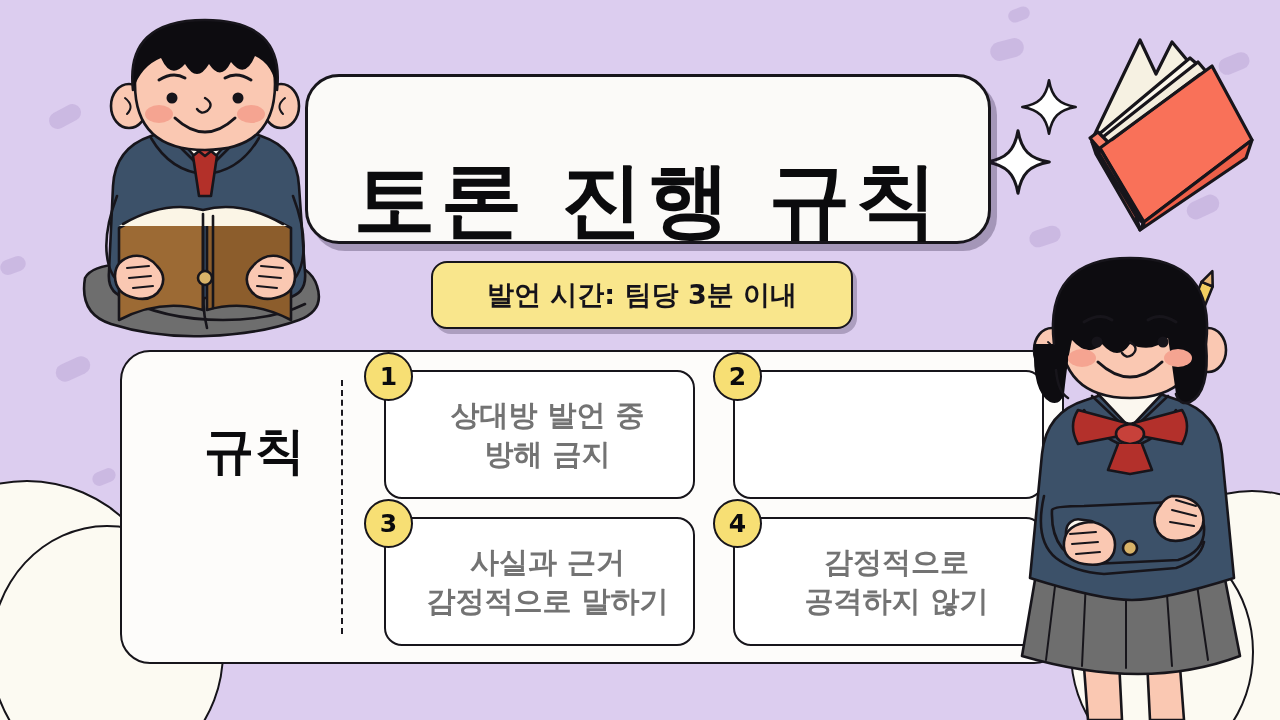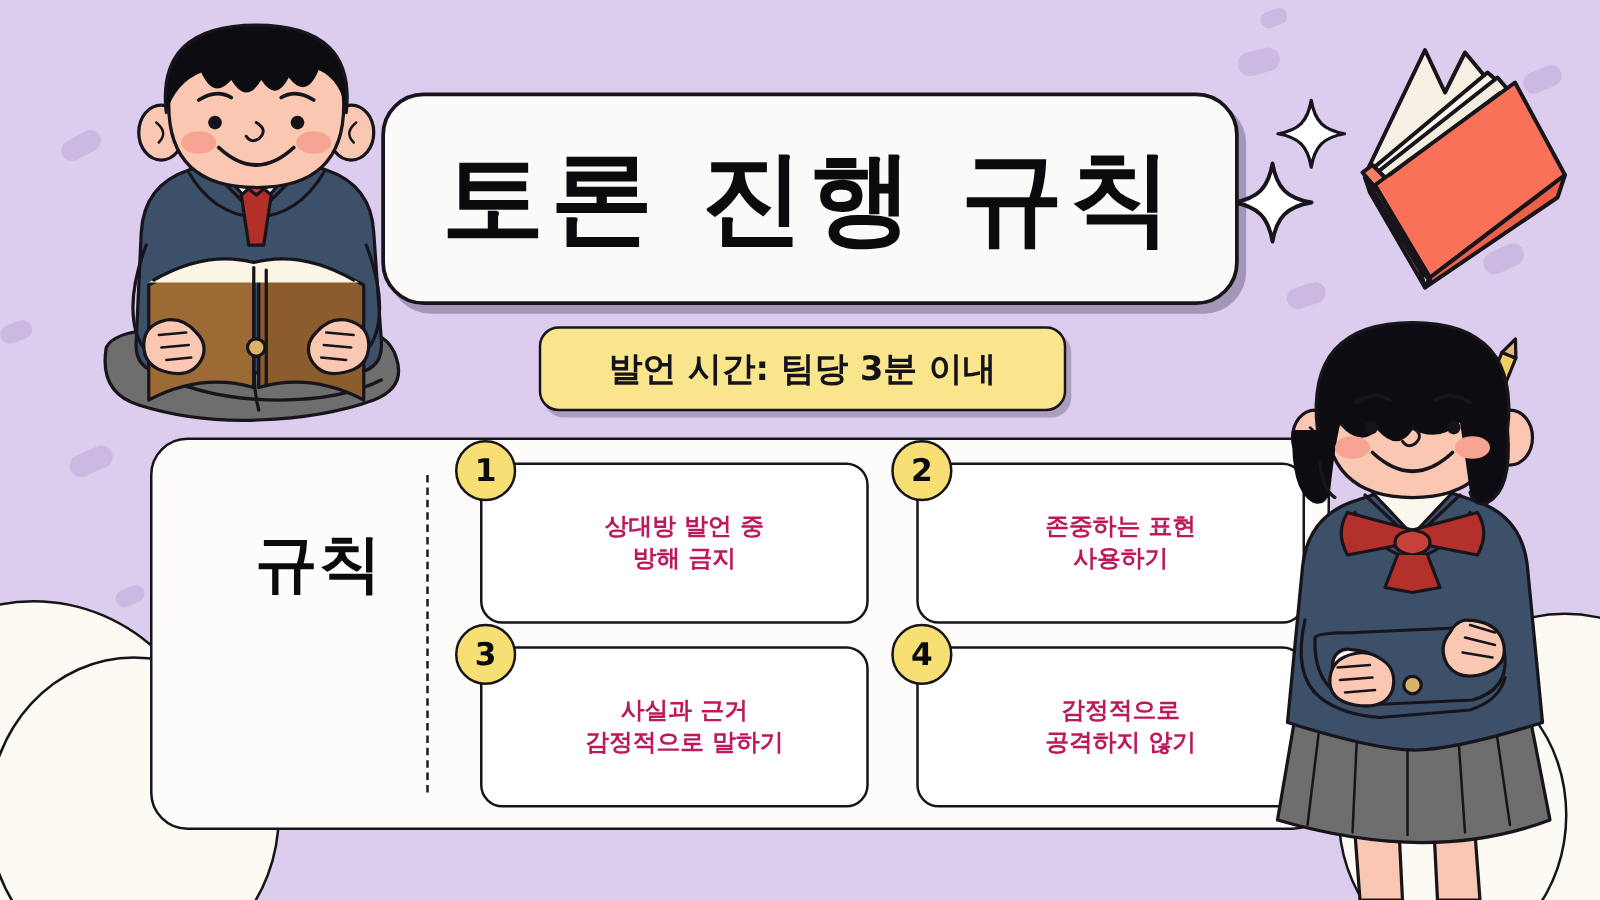--- a/index.html
+++ b/index.html
@@ -57,21 +57,21 @@
     position: absolute;
     left: 305px;
     top: 74px;
     width: 680px;
     height: 164px;
     background: #FBFAF8;
     border: 3px solid #17151b;
     border-radius: 34px;
     box-shadow: 6px 7px 0 rgba(35,22,55,.30);
     display: flex;
-    align-items: center;
+    align-items: flex-end;
     justify-content: center;
     z-index: 6;
   }
   .title-text {
     font-size: 82px;
     font-weight: 800;
     letter-spacing: 5px;
     color: #0b0b0d;
     line-height: 1;
     white-space: nowrap;
@@ -168,25 +168,25 @@
     border-radius: 50%;
     display: flex;
     align-items: center;
     justify-content: center;
     font-size: 25px;
     font-weight: 800;
     color: #0b0b0d;
     z-index: 3;
   }
   .rule-text {
-    font-size: 19px;
+    font-size: 29px;
     font-weight: 600;
     line-height: 1.33;
     text-align: center;
-    color: #be185d;
+    color: #737373;
     white-space: pre-line;
   }
 
   
   .char {
     position: absolute;
     z-index: 7;
   }
   #boy  { left: 55px;  top: 10px;  z-index: 4; }
   #girl { left: 980px; top: 248px; z-index: 8; }
@@ -402,22 +402,20 @@
     <div class="cards-grid">
 
       <div class="rule-card">
         <div class="rule-badge">1</div>
         <div class="rule-text">상대방 발언 중
 방해 금지</div>
       </div>
 
       <div class="rule-card">
         <div class="rule-badge">2</div>
-        <div class="rule-text">존중하는 표현
-사용하기</div>
       </div>
 
       <div class="rule-card">
         <div class="rule-badge">3</div>
         <div class="rule-text">사실과 근거
 감정적으로 말하기</div>
       </div>
 
       <div class="rule-card">
         <div class="rule-badge">4</div>

